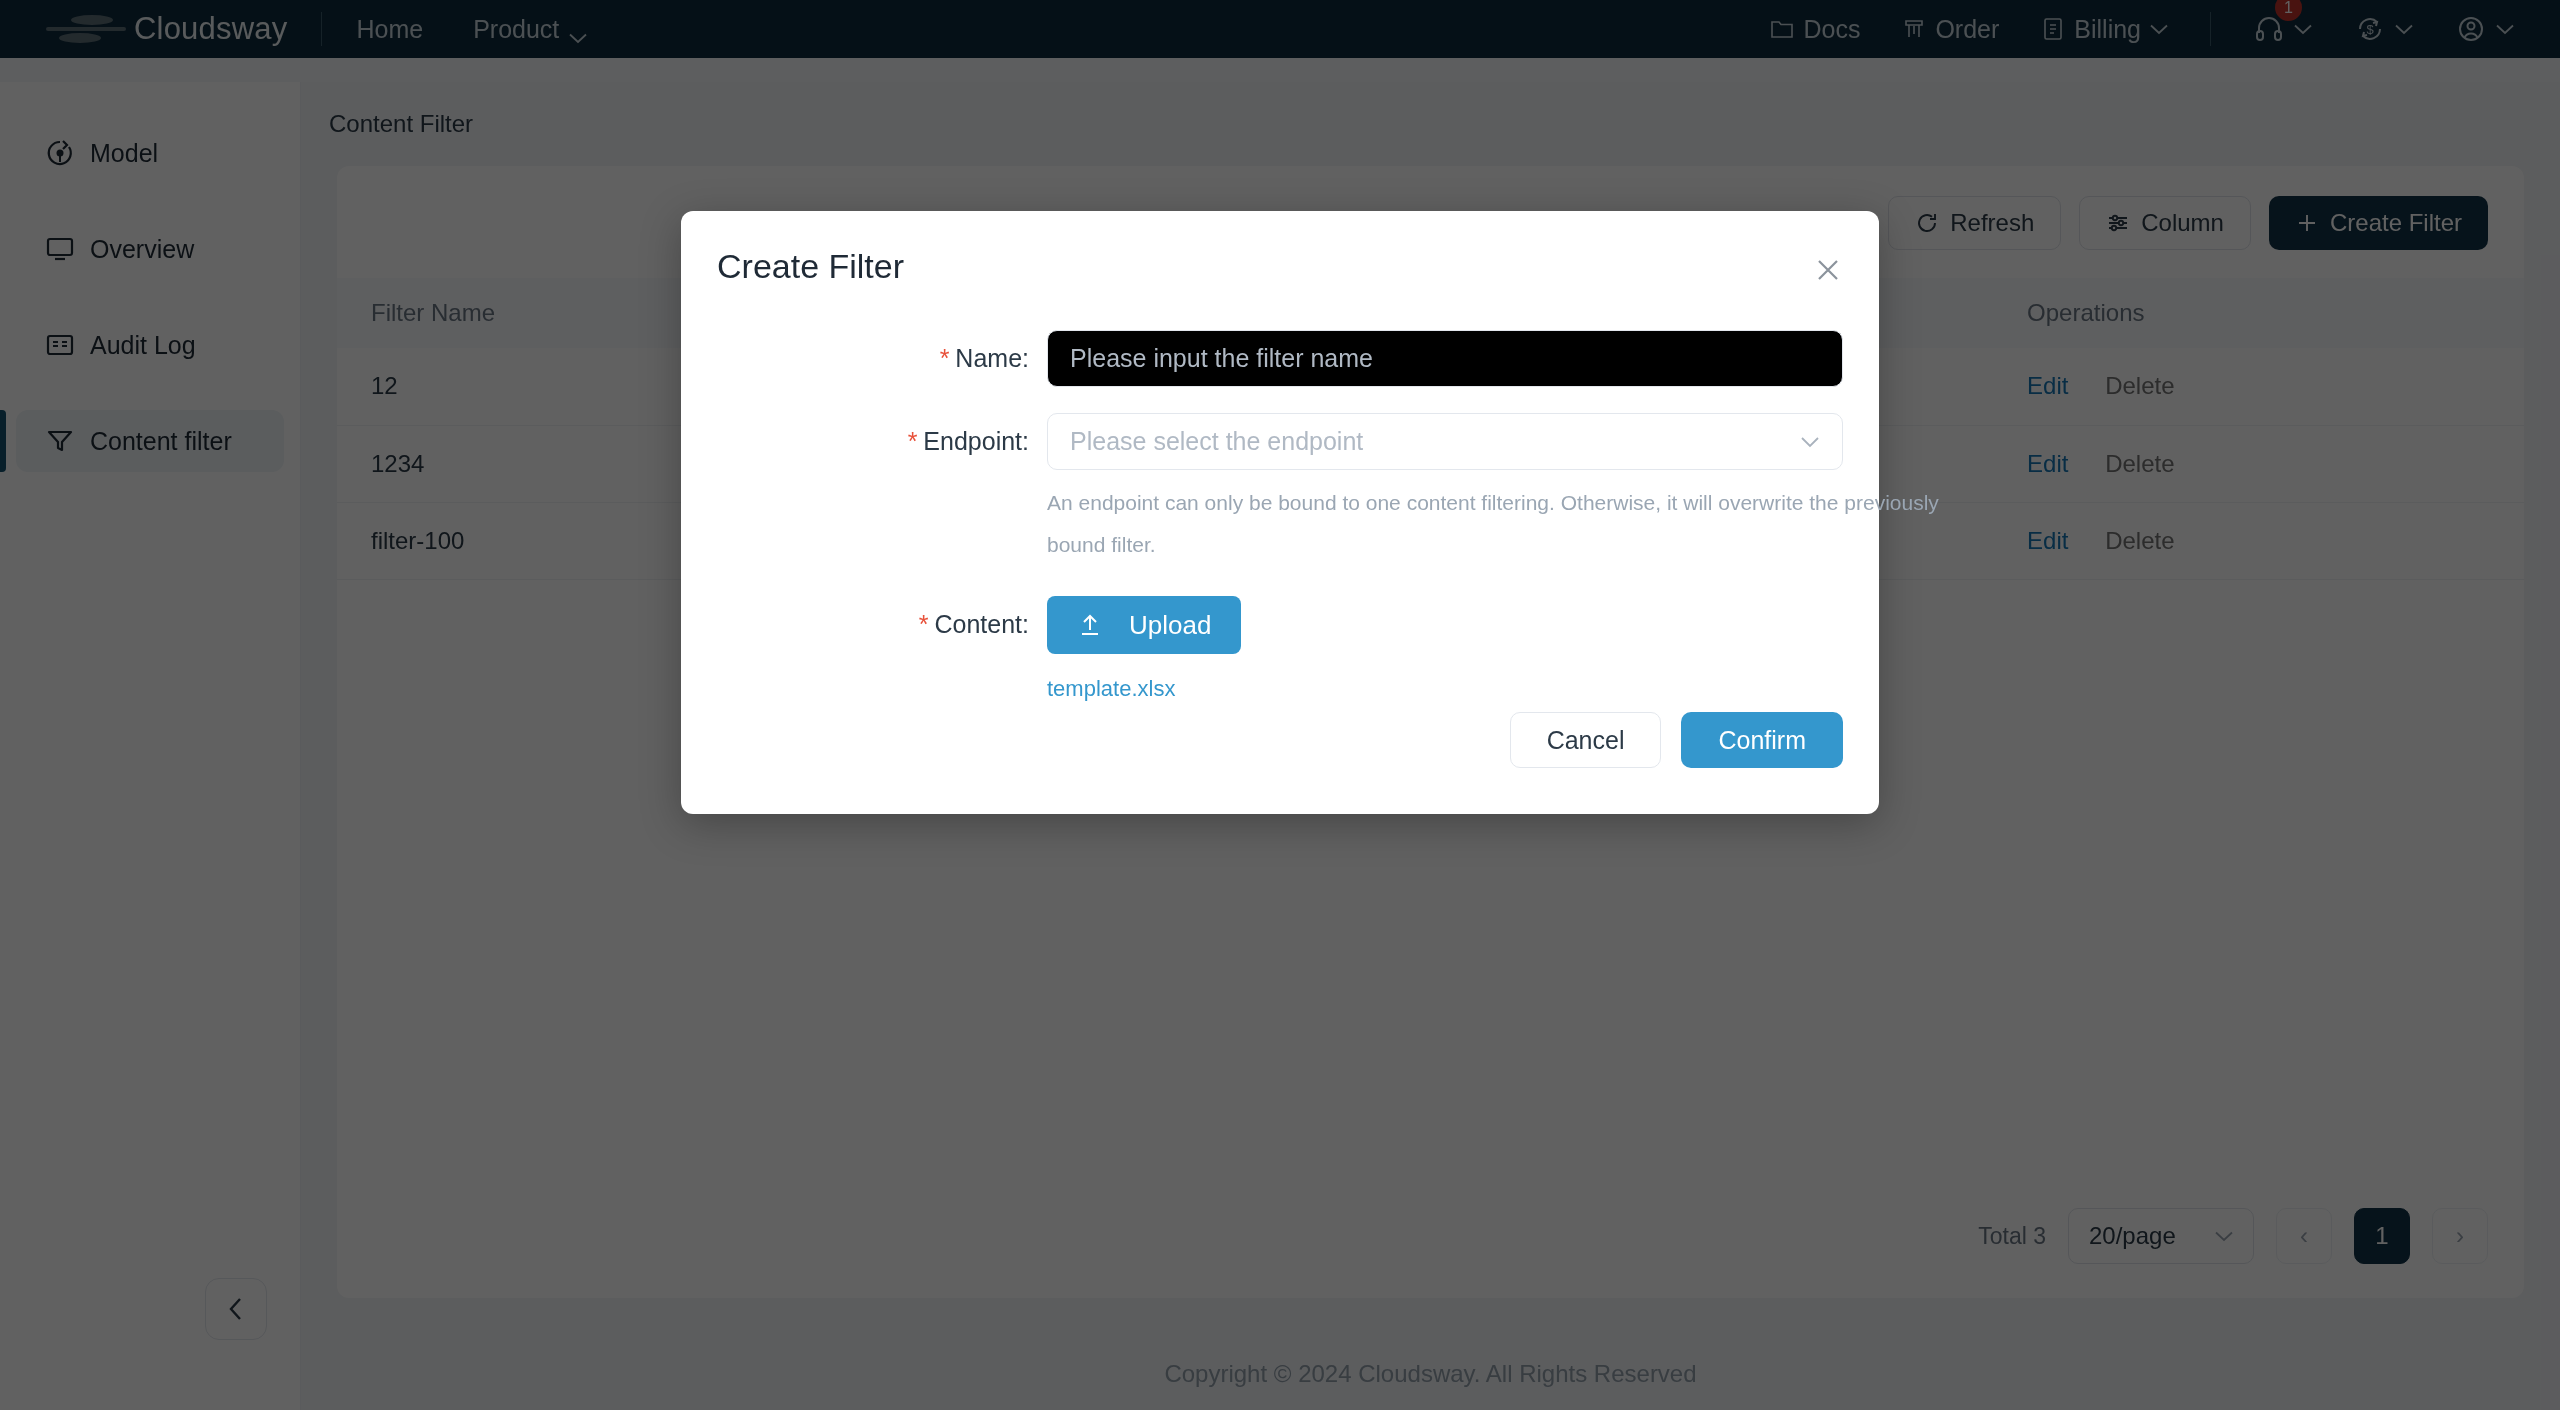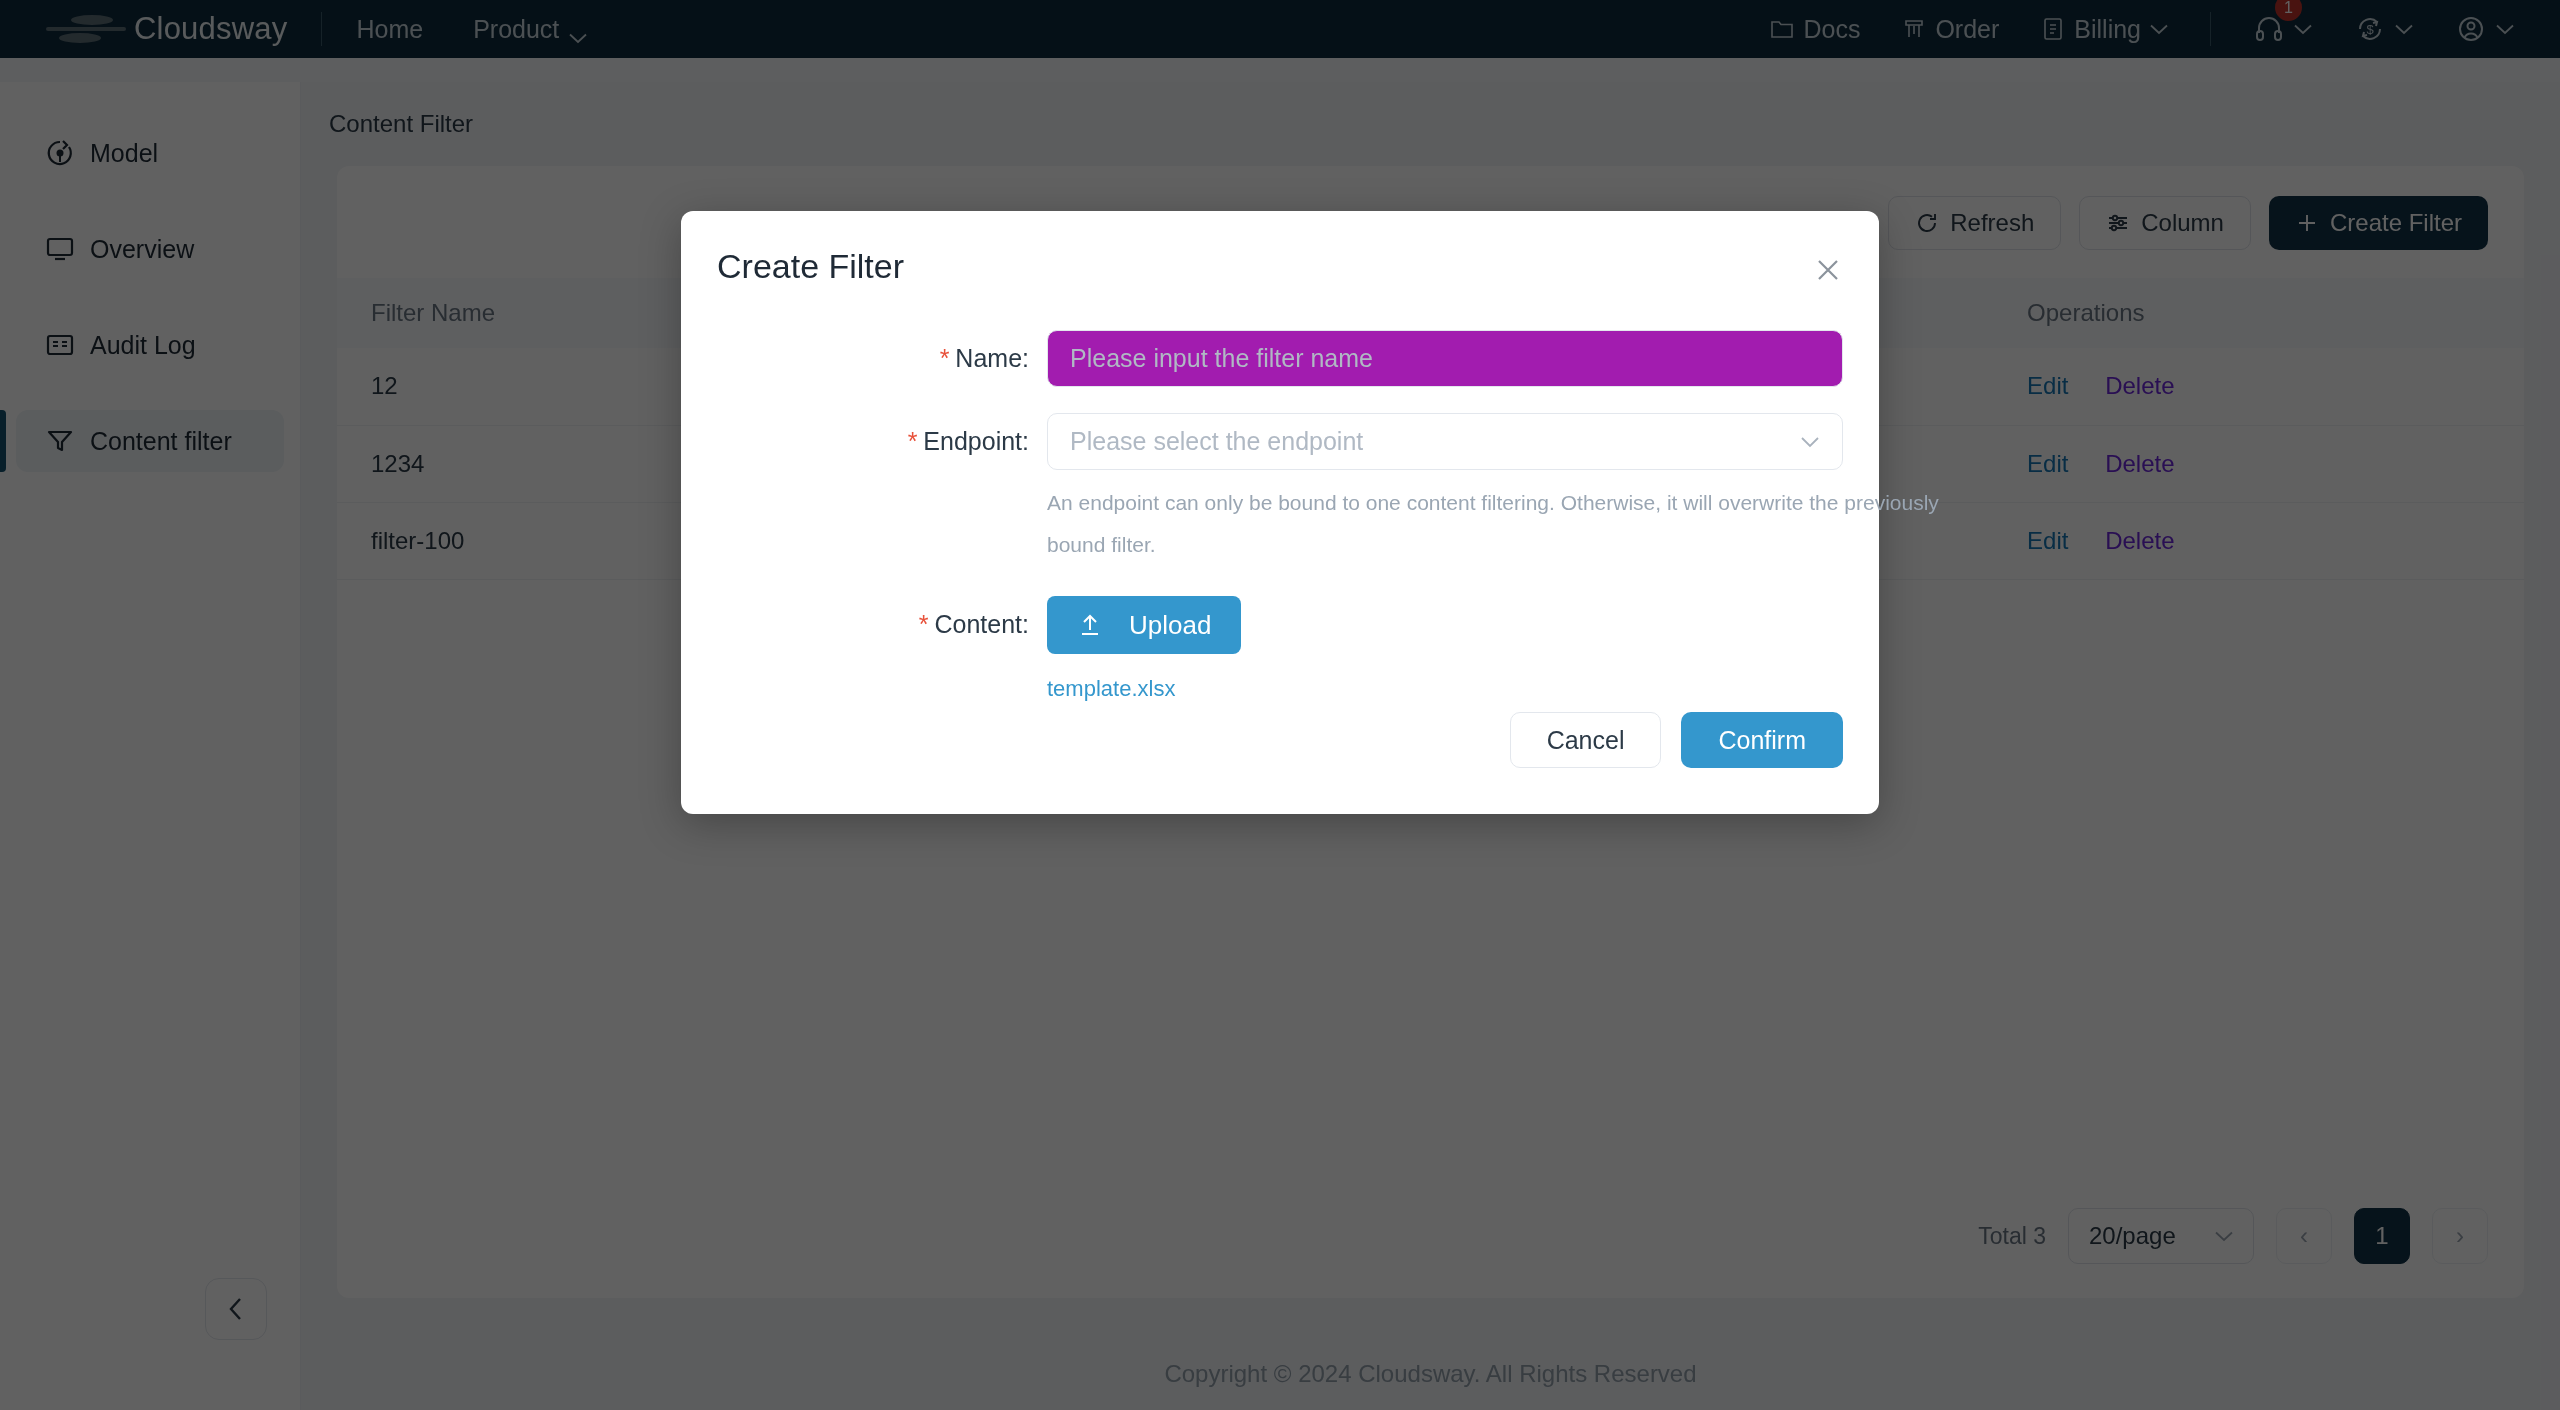--- a/index.html
+++ b/index.html
@@ -131,21 +131,21 @@
     text-align: left; font-weight: 400; font-size: 24px; color: #6b7785;
     background: #f7f9fb; height: 70px; padding-left: 28px;
   }
   .tbl th:first-child { padding-left: 34px; }
   .tbl td {
     font-size: 24px; color: #2c3a47; height: 77px;
     padding-left: 28px; border-bottom: 1px solid #f0f2f5;
   }
   .tbl td:first-child { padding-left: 34px; }
   .op-edit { color: #1777b5; cursor: pointer; margin-right: 30px; }
-  .op-del { color: #6d28d9; cursor: pointer; }
+  .op-del { color: #737373; cursor: pointer; }
 
   .pager {
     position: absolute; right: 36px; bottom: 34px;
     display: flex; align-items: center; gap: 22px;
   }
   .pager-total { font-size: 23px; color: #6b7785; }
   .pager-size {
     display: flex; align-items: center; justify-content: space-between;
     width: 186px; height: 56px; padding: 0 20px;
     border: 1px solid #dfe3e9; border-radius: 10px;
@@ -189,21 +189,21 @@
   .flabel {
     width: 330px; text-align: right; padding-right: 18px;
     font-size: 25px; color: #2c3a47; line-height: 57px;
     flex: none;
   }
   .req { color: #e8513a; margin-right: 6px; }
   .finput {
     flex: 1; height: 57px; border: 1px solid #e3e7ed;
     border-radius: 10px; display: flex; align-items: center;
     padding: 0 22px; font-size: 25px; color: #b0b9c4;
-    background: #a21caf; cursor: text;
+    background: #000000; cursor: text;
   }
   .fselect {
     flex: 1; height: 57px; border: 1px solid #e3e7ed;
     border-radius: 10px; display: flex; align-items: center;
     justify-content: space-between;
     padding: 0 22px; font-size: 25px; color: #b0b9c4;
     background: #fff; cursor: pointer;
   }
   .fhint {
     margin-left: 330px; margin-top: -14px; margin-bottom: 30px;

